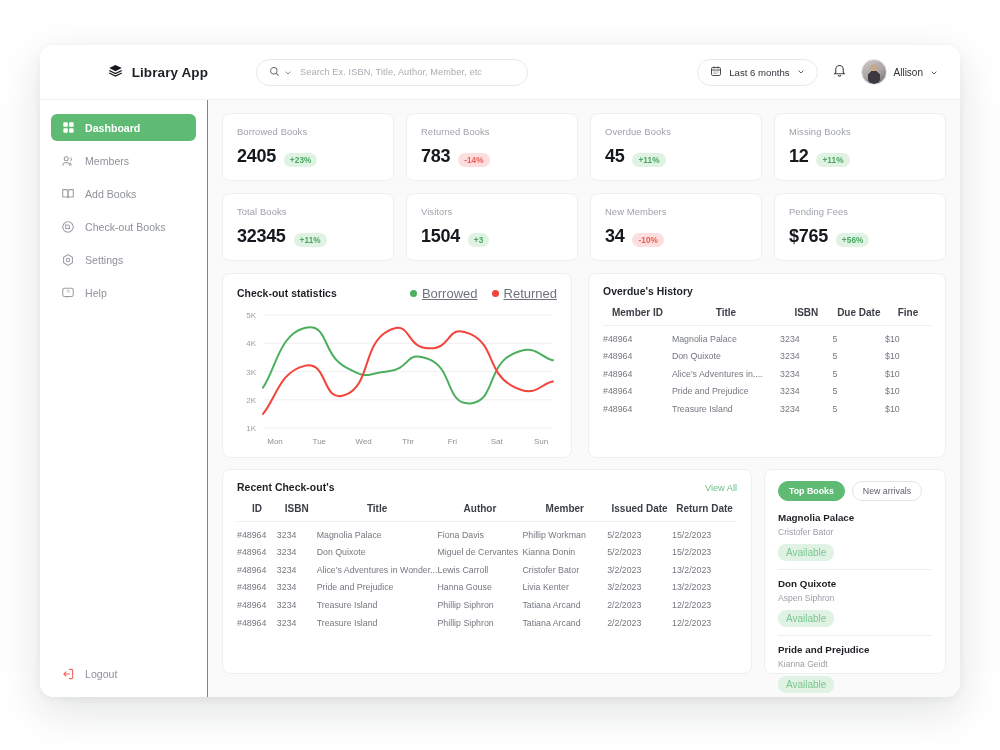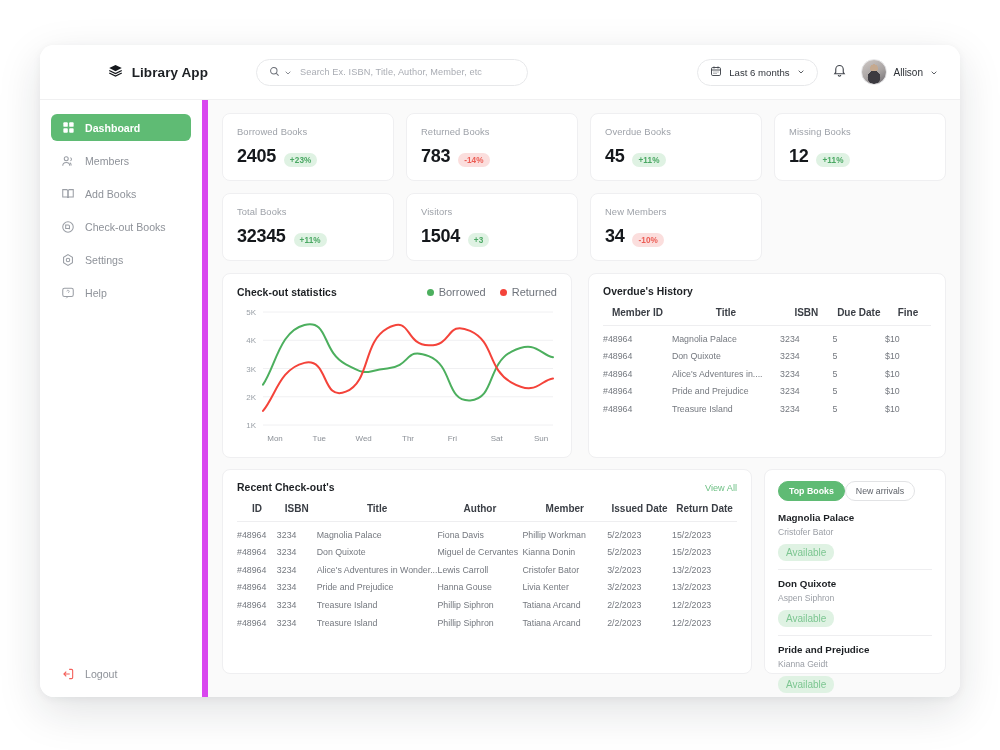--- a/index.html
+++ b/index.html
@@ -73,21 +73,21 @@
       linear-gradient(150deg, #cfc9c6 0%, #a9a4a3 55%, #6d6a6f 100%);
     border: 1px solid #e6e6e8;
   }
   .user-name { font-size: 10px; color: #2c3036; }
   
   .body-row { flex: 1; display: flex; min-height: 0; }
   
   .sidebar {
     width: 168px; flex: 0 0 168px;
     background: #ffffff;
-    border-right: 6px solid #d946ef;
+    border-right: 1px solid #d946ef;
     display: flex; flex-direction: column;
     padding: 14px 11px 16px 11px;
   }
   .nav-item {
     height: 27px;
     display: flex; align-items: center; gap: 10px;
     padding: 0 10px;
     border-radius: 6px;
     font-size: 10.6px;
     color: #8e9299;
@@ -133,42 +133,42 @@
   .badge.down { background: #fbdedd; color: #ec5d55; }
   
   .mid-row { display: flex; gap: 16px; margin-top: 12px; }
   .card {
     background: #fff; border: 1px solid #efeff1; border-radius: 8px;
   }
   .chart-card { flex: 0 0 348px; height: 185px; padding: 12px 14px 8px 14px; }
   .card-head { display: flex; align-items: center; }
   .card-title { font-size: 10.4px; font-weight: 700; color: #1d2024; letter-spacing: .05px; }
   .legend { margin-left: auto; display: flex; gap: 14px; }
-  .legend-item { display: flex; align-items: center; gap: 5px; font-size: 11px; color: #6e737b; }
+  .legend-item { display: flex; align-items: center; gap: 5px; font-size: 13px; color: #6e737b; text-decoration: underline; }
   .dot { width: 7px; height: 7px; border-radius: 50%; }
   .chart-area { position: relative; height: 143px; margin-top: 6px; text-align: center; }
   .overdue-card { flex: 1; height: 185px; padding: 12px 14px 8px 14px; }
   table { width: 100%; border-collapse: collapse; }
   .tbl-head th {
     font-size: 10px; font-weight: 600; color: #3a3e45;
     text-align: center; padding: 10px 0 7px 0;
     border-bottom: 1px solid #eeeef0;
     white-space: nowrap;
   }
   .tbl-body td {
     font-size: 8.8px; color: #74787f;
     padding: 7.6px 0 0 0;
     white-space: nowrap; overflow: hidden; text-overflow: ellipsis;
   }
   
   .bottom-row { display: flex; gap: 12px; margin-top: 11px; }
   .recent-card { flex: 0 0 530px; height: 205px; padding: 12px 14px 8px 14px; }
   .view-all { margin-left: auto; font-size: 9.2px; color: #6dc084; cursor: pointer; }
   .top-card { flex: 1; height: 205px; padding: 11px 13px 8px 13px; }
-  .pill-row { display: flex; margin-bottom: 11px; }
+  .pill-row { display: flex; gap: 7px; margin-bottom: 11px; }
   .pill {
     font-size: 8.8px; padding: 4px 10px; border-radius: 11px;
     border: 1px solid #e2e3e5; color: #5f636a; background: #fff; cursor: pointer;
   }
   .pill.sel { background: #5fbb74; border-color: #5fbb74; color: #fff; font-weight: 600; }
   .book-item { padding-bottom: 8px; border-bottom: 1px solid #eeeef0; margin-bottom: 8px; }
   .book-item:last-child { border-bottom: none; }
   .book-title { font-size: 9.8px; font-weight: 700; color: #1d2024; margin-bottom: 4px; }
   .book-author { font-size: 8.6px; color: #9a9ea5; margin-bottom: 5px; }
   .avail {
@@ -367,20 +367,27 @@
           <div class="stat-row">
             <span class="stat-value">1504</span>
             <span class="badge up">+3</span>
           </div>
         </div>
         <div class="stat-card">
           <div class="stat-label">New Members</div>
           <div class="stat-row">
             <span class="stat-value">34</span>
             <span class="badge down">-10%</span>
+          </div>
+        </div>
+        <div class="stat-card">
+          <div class="stat-label">Pending Fees</div>
+          <div class="stat-row">
+            <span class="stat-value">$765</span>
+            <span class="badge up">+56%</span>
           </div>
         </div>
       </div>
 
       <div class="mid-row">
 
         <div class="card chart-card">
           <div class="card-head">
             <span class="card-title">Check-out statistics</span>
             <div class="legend">

